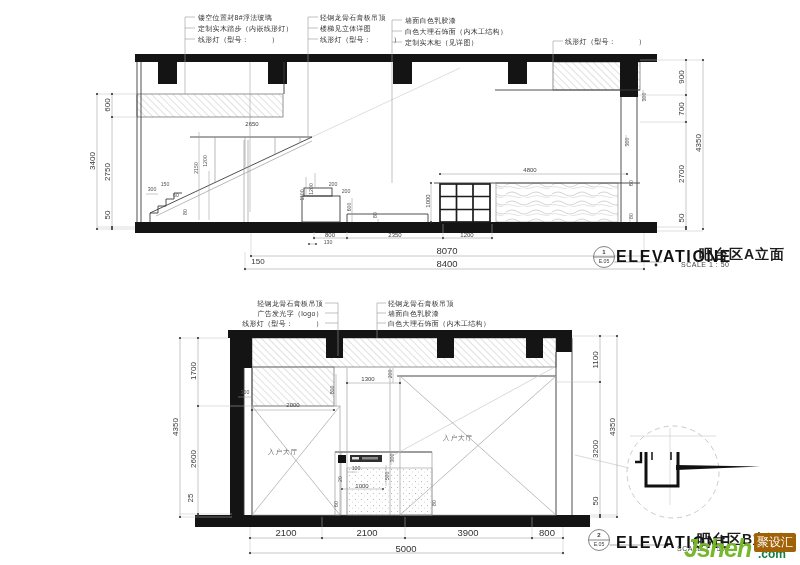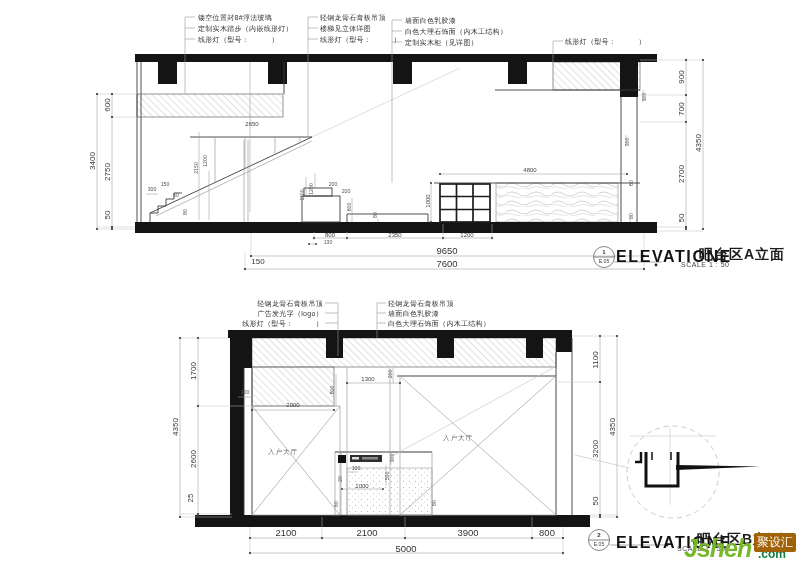--- a/index.html
+++ b/index.html
@@ -343,23 +343,23 @@
 
 <span class="lbl c r" style="left:93px;top:161px">3400</span>
 <span class="lbl c r" style="left:108px;top:105px">600</span>
 <span class="lbl c r" style="left:108px;top:172px">2750</span>
 <span class="lbl c r" style="left:108px;top:215px">50</span>
 <span class="lbl c r" style="left:682px;top:77px">900</span>
 <span class="lbl c r" style="left:682px;top:109px">700</span>
 <span class="lbl c r" style="left:682px;top:174px">2700</span>
 <span class="lbl c r" style="left:682px;top:218px">50</span>
 <span class="lbl c r" style="left:699px;top:143px">4350</span>
-<span class="lbl b" style="left:447px;top:251px">9650</span>
+<span class="lbl b" style="left:447px;top:251px">8070</span>
 <span class="lbl c" style="left:258px;top:262px">150</span>
-<span class="lbl b" style="left:447px;top:264px">7600</span>
+<span class="lbl b" style="left:447px;top:264px">8400</span>
 <span class="lbl ds" style="left:330px;top:235px">800</span>
 <span class="lbl ds" style="left:395px;top:235px">2350</span>
 <span class="lbl ds" style="left:467px;top:235px">1200</span>
 <span class="lbl t" style="left:328px;top:243px">130</span>
 
 <span class="lbl ds" style="left:252px;top:124px">2650</span>
 <span class="lbl t" style="left:152px;top:190px">300</span>
 <span class="lbl t r" style="left:197px;top:168px">2150</span>
 <span class="lbl t r" style="left:206px;top:161px">1200</span>
 <span class="lbl t" style="left:165px;top:185px">150</span>

